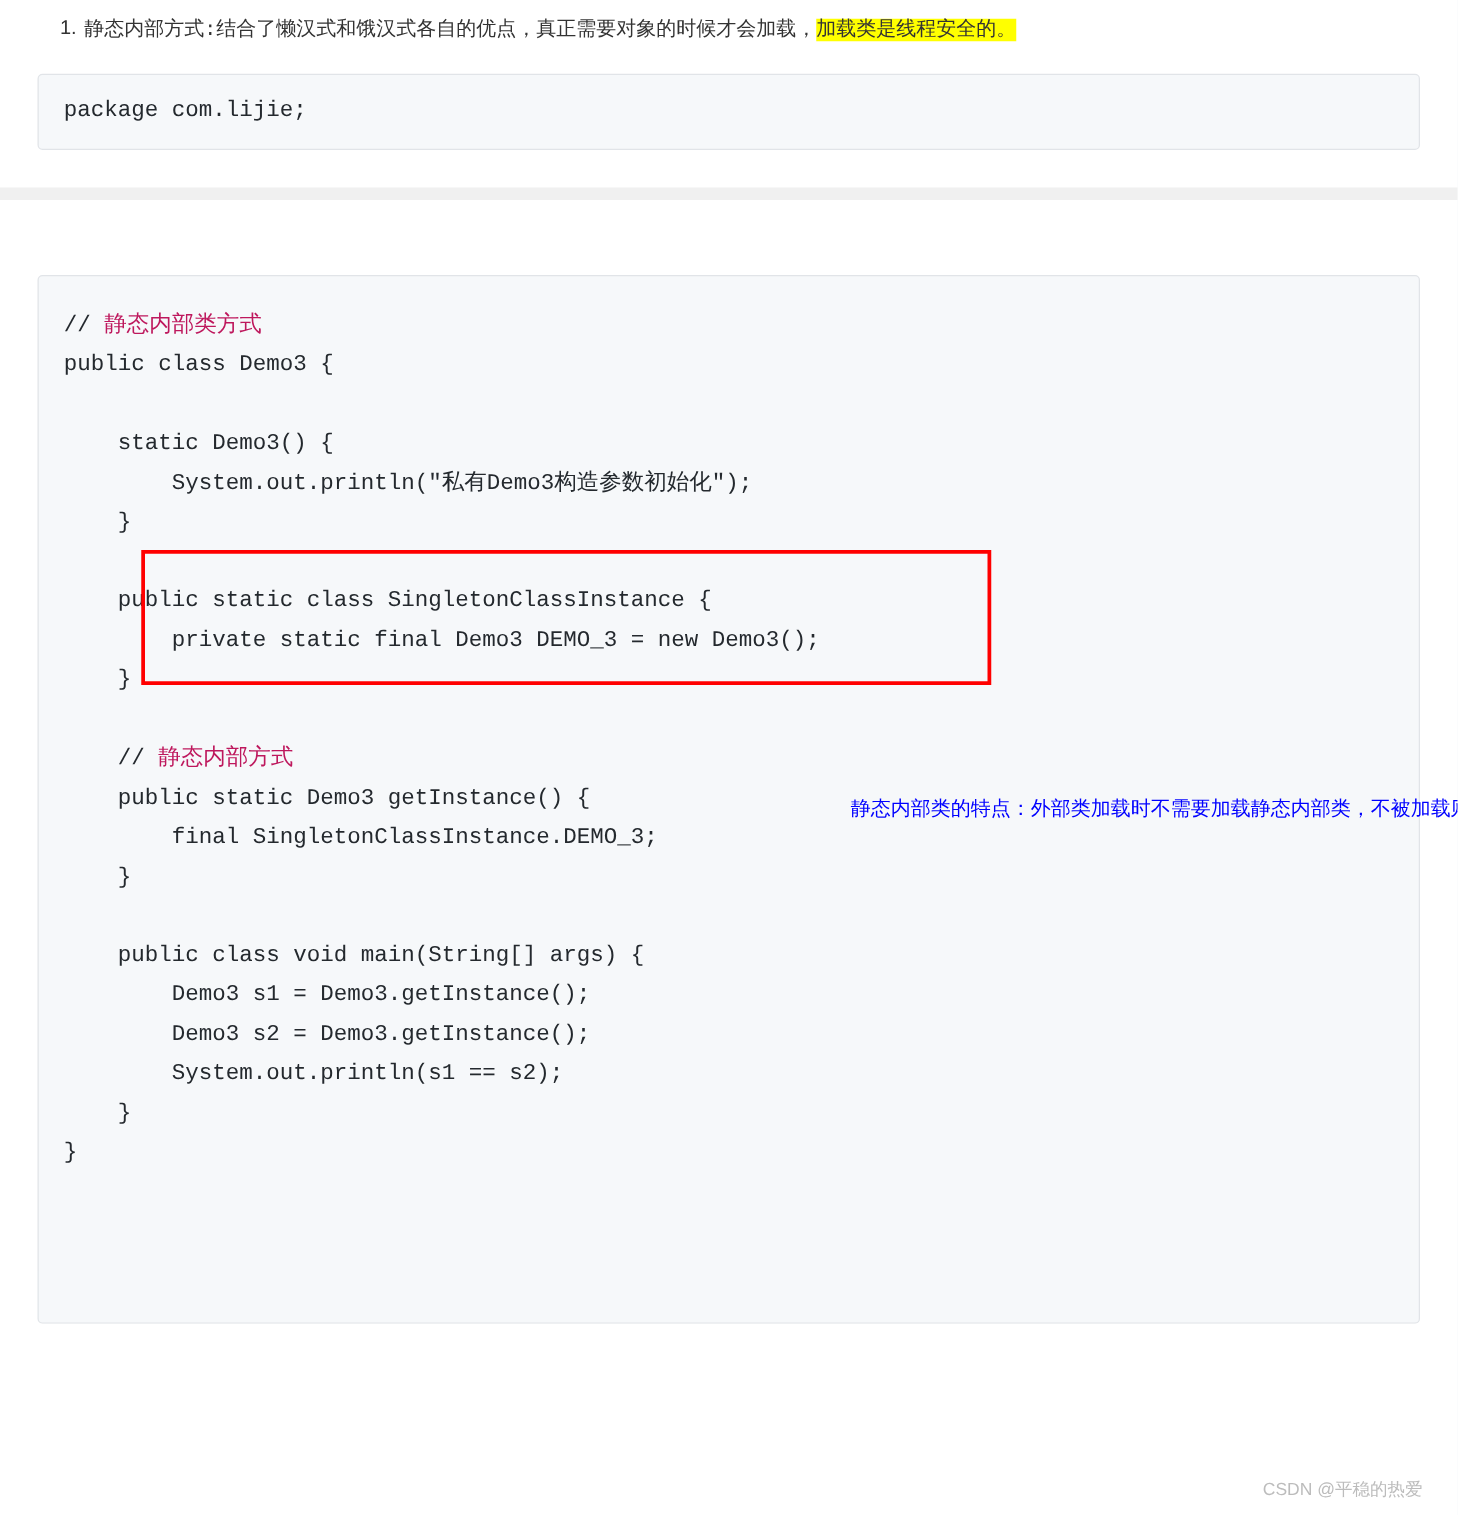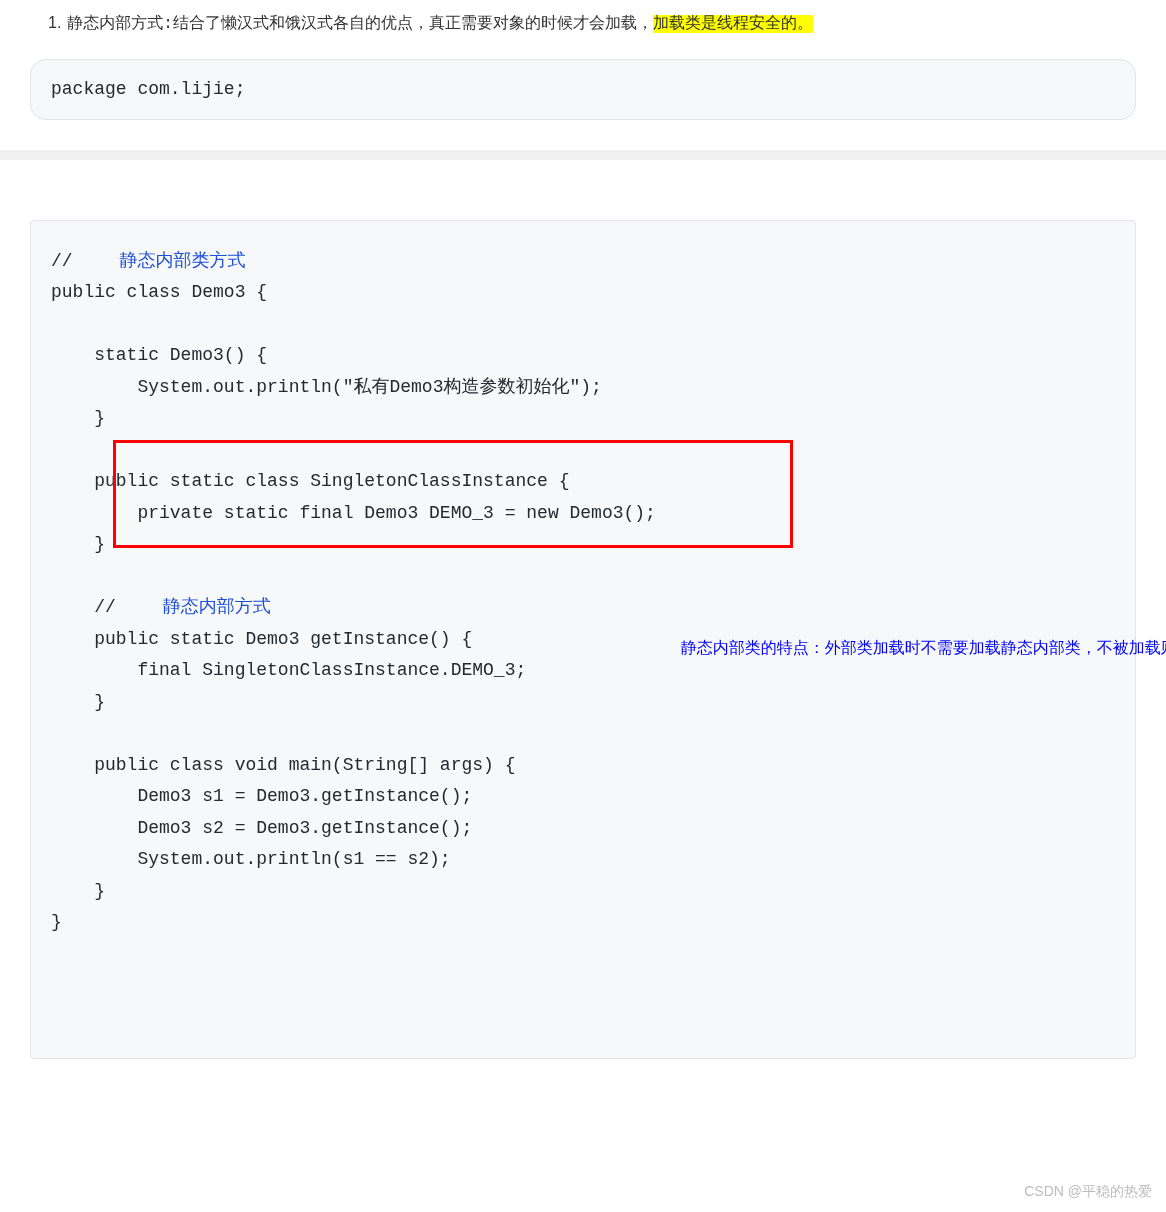--- a/index.html
+++ b/index.html
@@ -32,21 +32,21 @@
       color: #333;
       line-height: 1.8;
       font-family: Liberation Mono, monospace;
     }
     .highlight {
       background: #ffff00;
     }
     .code-block-small {
       background: #f6f8fa;
       border: 1px solid #e1e4e8;
-      border-radius: 16px;
+      border-radius: 4px;
       padding: 15px 20px;
       font-family: "Consolas", "Monaco", "Courier New", monospace;
       font-size: 18px;
       color: #24292e;
       margin-bottom: 30px;
       white-space: pre;
       margin-top: 16px;
     }
     .divider {
       border: none;
@@ -63,22 +63,21 @@
       border-radius: 4px;
       padding: 25px 20px;
       font-family: "Consolas", "Monaco", "Courier New", monospace;
       font-size: 18px;
       color: #24292e;
       white-space: pre;
       line-height: 1.75;
       position: relative;
     }
     .code-comment {
-      color: #1d4ed8;
-      margin-left: 36px;
+      color: #be185d;
     }
     .red-box {
       position: absolute;
       border: 3px solid #ff0000;
       left: 82px;
       top: 219px;
       width: 680px;
       height: 108px;
       pointer-events: none;
     }
@@ -89,21 +88,21 @@
       width: 430px;
       font-family: "Microsoft YaHei", sans-serif;
       font-size: 16px;
       line-height: 1.4;
     }
     .annotation-blue {
       color: #0000ff;
     }
     .watermark {
       position: fixed;
-      right: 14px;
+      right: 28px;
       bottom: 10px;
       color: #a0a0a0;
       font-size: 14px;
       opacity: 0.7;
     }
   </style>
 </head>
 <body>
 
 <div class="container">

